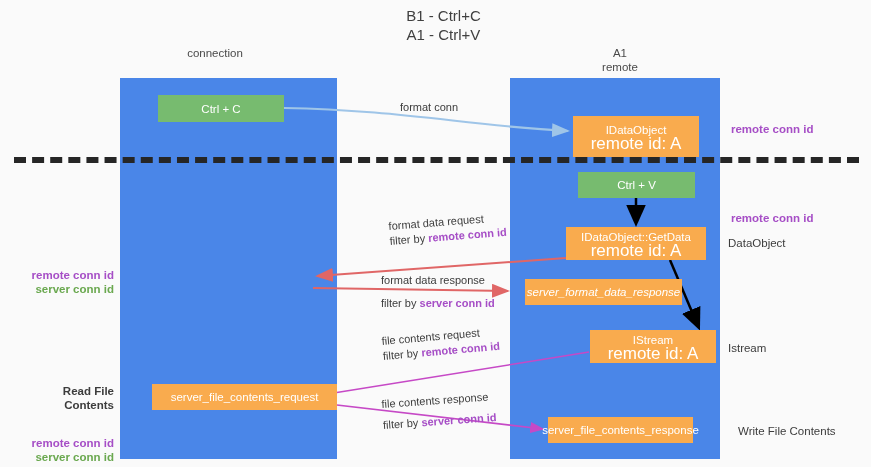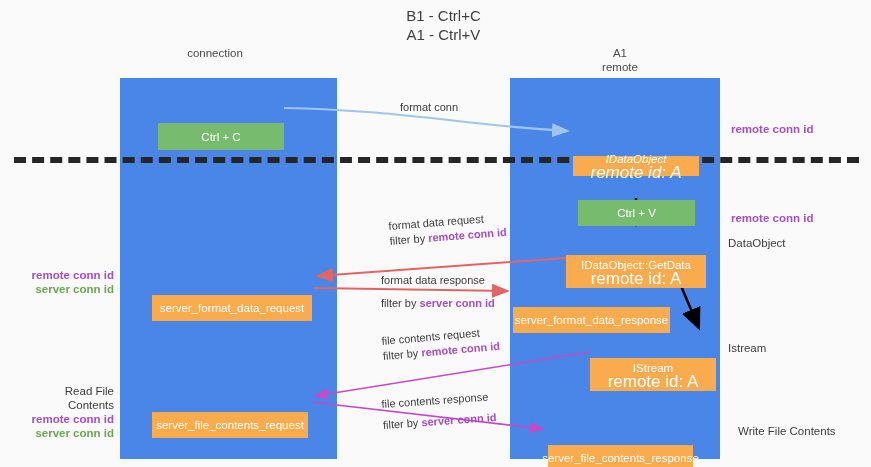--- a/index.html
+++ b/index.html
@@ -59,53 +59,52 @@
     box-sizing: border-box;
     display: flex;
     flex-direction: column;
     align-items: center;
     justify-content: center;
     color: #ffffff;
     font-size: 11.5px;
     line-height: 14px;
     text-align: center;
     padding: 2px 4px;
-    margin-top: 28px;
   }
   .box.green  { background: #77bb6f; }
   .box.orange { background: #f9ab4e; }
   .box .l2 { font-size: 17px; }
 
   #box-ctrlc  { left: 158px; top: 95px;  width: 126px; height: 27px; }
-  #box-idataobject { left: 573px; top: 128px; width: 126px; height: 20px; font-style: italic; }
+  #box-idataobject { left: 573px; top: 116px; width: 126px; height: 41px; }
   #box-ctrlv  { left: 578px; top: 172px; width: 117px; height: 26px; }
   #box-getdata { left: 566px; top: 227px; width: 140px; height: 33px; text-align: center; }
   #box-sfdreq { left: 152px; top: 267px; width: 160px; height: 26px; }
-  #box-sfdres { left: 513px; top: 279px; width: 157px; height: 26px; }
+  #box-sfdres { left: 525px; top: 279px; width: 157px; height: 26px; font-style: italic; }
   #box-istream { left: 590px; top: 330px; width: 126px; height: 33px; }
-  #box-sfcreq { left: 152px; top: 384px; width: 156px; height: 26px; }
+  #box-sfcreq { left: 152px; top: 384px; width: 185px; height: 26px; }
   #box-sfcres { left: 548px; top: 417px; width: 145px; height: 26px; }
 
   
   .side {
     font-size: 11.5px;
     line-height: 14px;
   }
   .purple { color: #a64ec6; font-weight: bold; }
   .green-t { color: #6aa84f; font-weight: bold; }
 
   #ann-remote-1 { left: 731px; top: 122px; }
   #ann-remote-2 { left: 731px; top: 211px; }
   #ann-dataobject { left: 728px; top: 236px; color:#3c3c3c; }
   #ann-istream { left: 728px; top: 341px; color:#3c3c3c; }
   #ann-write { left: 738px; top: 424px; color:#3c3c3c; }
 
   #ann-left-1 { left: 22px; top: 268px; text-align: right; width: 92px; }
   #ann-left-2 { left: 22px; top: 384px; text-align: right; width: 92px; }
-  #ann-left-2 .readfile { color:#3c3c3c; font-weight: normal; display:block; margin-bottom: 0;}
+  #ann-left-2 .readfile { color:#3c3c3c; font-weight: bold; display:block; margin-bottom: 24px;}
 
   
   .flab {
     font-size: 11px;
     line-height: 15px;
     color: #3c3c3c;
     white-space: nowrap;
   }
   .flab b { font-weight: bold; }
 
@@ -183,23 +182,20 @@
 
   <div class="abs box green" id="box-ctrlv">
     <span>Ctrl + V</span>
   </div>
 
   <div class="abs box orange" id="box-getdata">
     <span>IDataObject::GetData</span>
     <span class="l2">remote id: A</span>
   </div>
 
-  <div class="abs box orange" id="box-sfdreq">
-    <span>server_format_data_request</span>
-  </div>
 
   <div class="abs box orange" id="box-sfdres">
     <span>server_format_data_response</span>
   </div>
 
   <div class="abs box orange" id="box-istream">
     <span>IStream</span>
     <span class="l2">remote id: A</span>
   </div>
 

